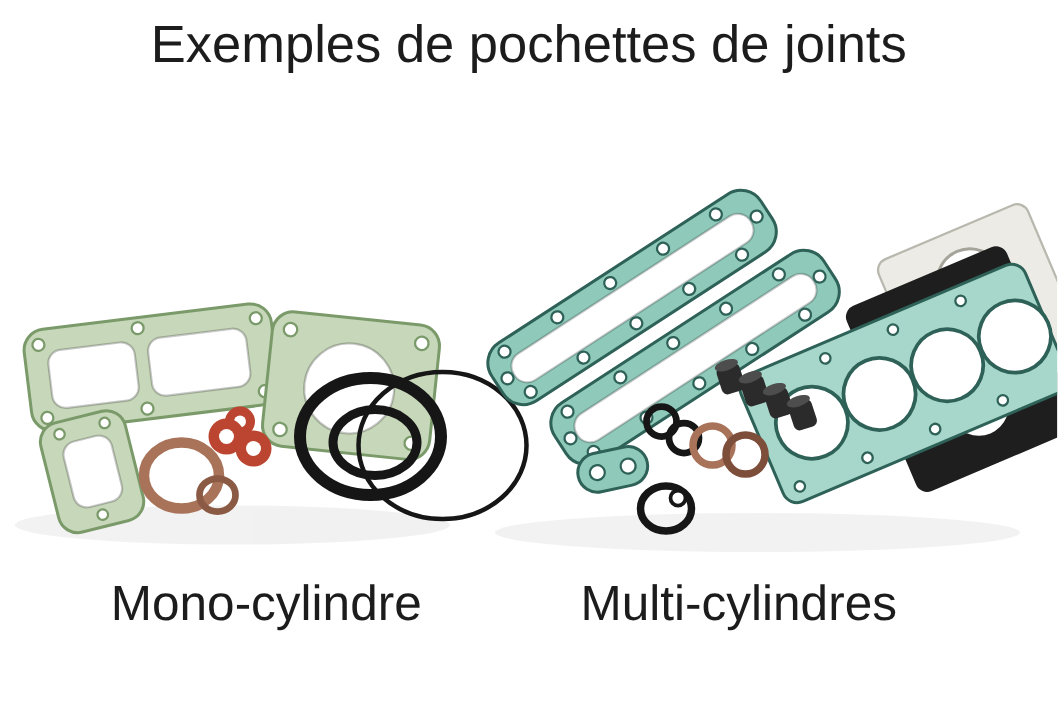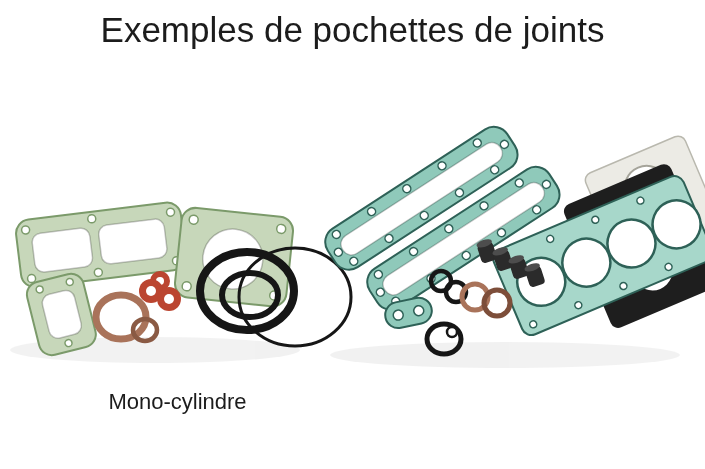--- a/index.html
+++ b/index.html
@@ -13,21 +13,21 @@
   .title{
     position:absolute;top:8px;left:0;width:100%;
     text-align:center;
     color:var(--text,#1c1c1c);
     font-size:35px;line-height:43px;font-weight:400;
   }
   .art{position:absolute;top:0;left:0;width:705px;height:469px;}
   .caption{
     position:absolute;top:382px;
     color:var(--text,#1c1c1c);
-    font-size:22px;line-height:40px;font-weight:400;
+    font-size:33px;line-height:40px;font-weight:400;
     text-align:center;
   }
   .caption-left{left:40px;width:275px;}
   .caption-right{left:355px;width:275px;}
 
   
   .green{fill:var(--gasket_green);stroke:var(--gasket_green_edge);stroke-width:2;}
   .hole{fill:#fff;stroke:rgba(0,0,0,0.22);stroke-width:1.5;}
   .hole-s{fill:#fff;}
   .bolt circle{fill:#fff;stroke:var(--gasket_green_edge);stroke-width:1.5;}
@@ -229,14 +229,15 @@
         <g>
           <ellipse cx="444" cy="339" rx="17" ry="15" class="ring-black5"></ellipse>
           <circle cx="452" cy="332" r="5" class="ring-black2"></circle>
         </g>
 
       </g>
     </svg>
   </div>
 
   <div class="caption caption-left">Mono-cylindre</div>
+  <div class="caption caption-right">Multi-cylindres</div>
 
 </div>
 
 </body></html>

